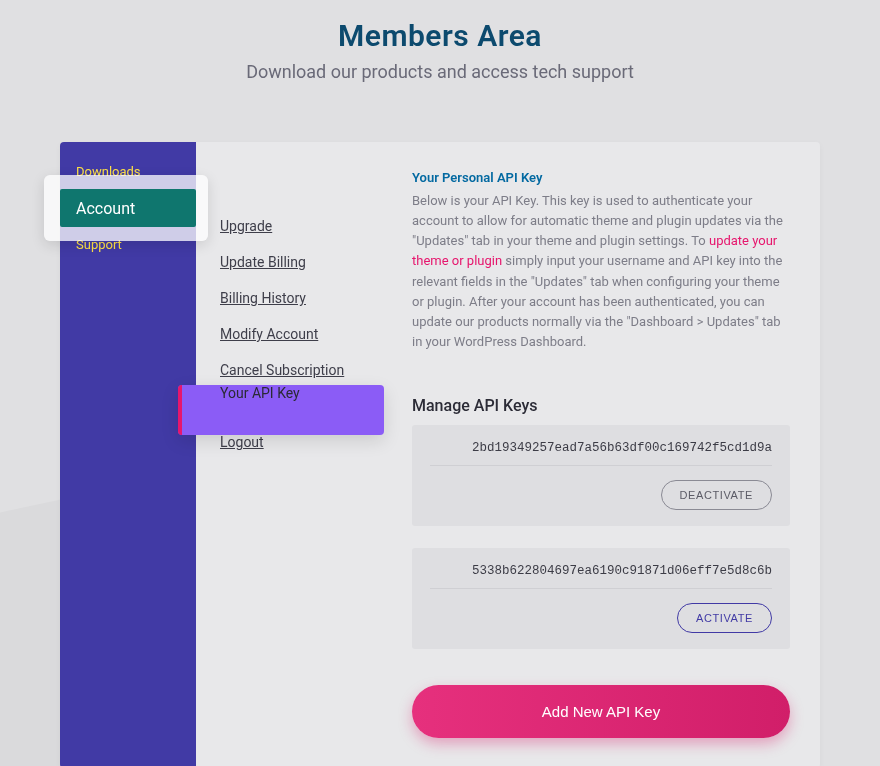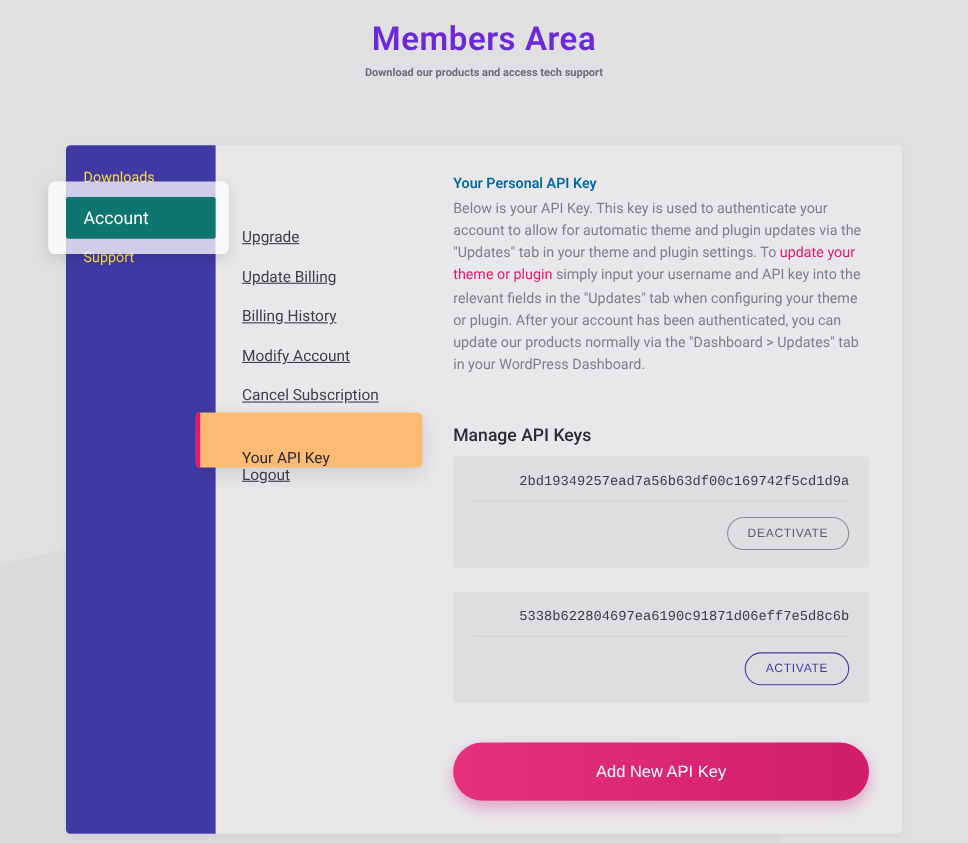--- a/index.html
+++ b/index.html
@@ -23,28 +23,27 @@
   }
   .header {
     text-align: center;
     padding-top: 18px;
     position: relative;
     z-index: 1;
   }
   .header h1 {
     font-size: 30px;
     font-weight: 600;
-    color: #6d28d9;
+    color: #0c4a6e;
     letter-spacing: 0.5px;
   }
   .header p {
-    font-size: 10px;
+    font-size: 18px;
     color: #6a6a78;
     margin-top: 8px;
-    font-weight: bold;
   }
   .panel {
     position: relative;
     z-index: 2;
     margin: 60px auto 0 auto;
     width: 760px;
     background: #e8e8ea;
     border-radius: 4px;
     display: flex;
     min-height: 578px;
@@ -102,25 +101,25 @@
     padding: 10px 0;
     cursor: pointer;
     text-decoration: underline;
   }
   .submenu-active-wrap {
     position: absolute;
     left: -18px;
     top: 243px;
     width: 206px;
     height: 50px;
-    background: #fdba74;
+    background: #8b5cf6;
     border-radius: 4px;
     box-shadow: 0 6px 18px rgba(0,0,0,0.12);
     display: flex;
-    align-items: flex-end;
+    align-items: flex-start;
     z-index: 4;
   }
   .submenu-active-wrap .bar {
     width: 4px;
     height: 100%;
     background: #e6166d;
     border-radius: 4px 0 0 4px;
   }
   .submenu-active-wrap .lbl {
     padding-left: 38px;

